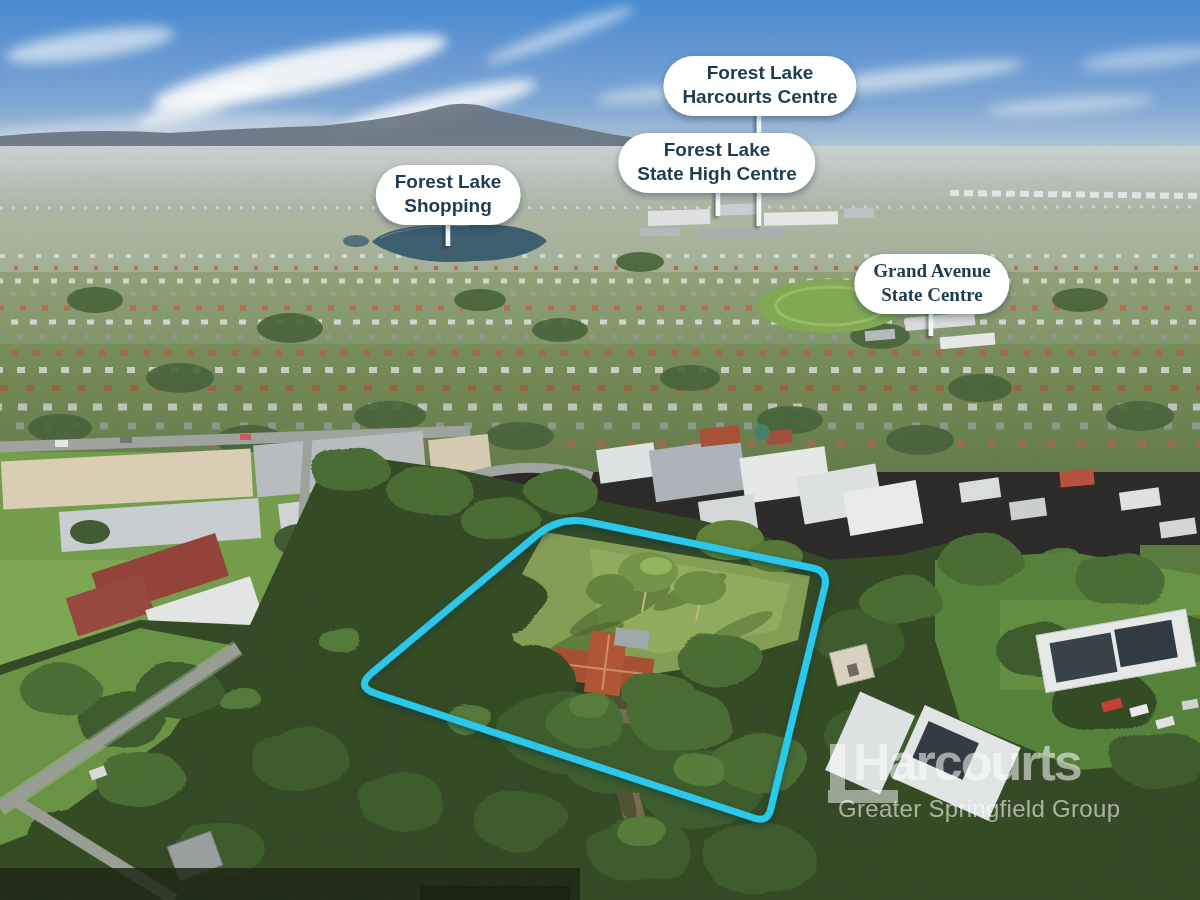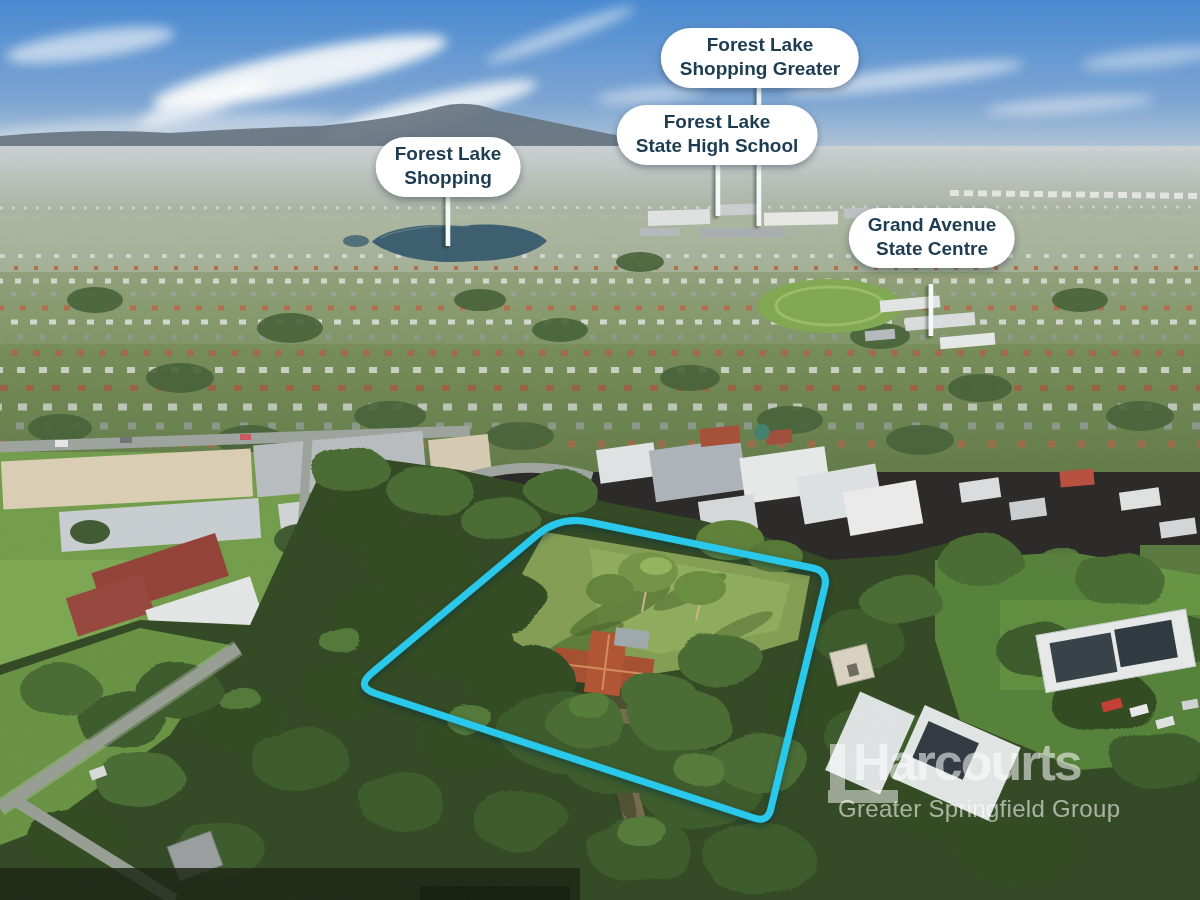--- a/index.html
+++ b/index.html
@@ -1,21 +1,21 @@
 <!DOCTYPE html>
 <html><head>
 <meta charset="utf-8">
 <style>
   html,body{margin:0;padding:0;width:1200px;height:900px;overflow:hidden;background:#222;
     font-family:"Liberation Sans", sans-serif;}
   .scene{position:relative;width:1200px;height:900px;overflow:hidden;}
   .scene svg{position:absolute;left:0;top:0;}
   .callout{position:absolute;transform:translateX(-50%);background:#fff;border-radius:999px;
     padding:5px 19px 7px;text-align:center;color:#1d3c52;font-weight:700;font-size:19px;
-    line-height:1.26;white-space:nowrap;box-shadow:0 3px 7px rgba(15,35,55,.38);}
+    line-height:1.26;white-space:nowrap;box-shadow:0 3px 7px rgba(15,35,55,.38);margin-top:28px;}
   .callout span{display:block;}
   .watermark{position:absolute;left:828px;top:736px;width:380px;pointer-events:none;}
   .wm-bar-v{position:absolute;left:2px;top:8px;width:15px;height:46px;background:rgba(255,255,255,.5);}
   .wm-bar-h{position:absolute;left:0px;top:54px;width:70px;height:13px;background:rgba(255,255,255,.5);}
   .wm-brand{margin-left:25px;font-weight:700;font-size:52px;letter-spacing:-2px;
     color:rgba(255,255,255,.55);line-height:1;}
   .wm-sub{margin-left:10px;margin-top:9px;font-weight:400;font-size:24px;letter-spacing:.3px;
     color:rgba(255,255,255,.58);line-height:1;}
 </style>
 </head>
@@ -351,31 +351,31 @@
   <g stroke="#f4f8f9" stroke-width="4.5" filter="url(#lineShadow)">
     <line x1="759" y1="83" x2="759" y2="226"></line>
     <line x1="718" y1="162" x2="718" y2="216"></line>
     <line x1="448" y1="193" x2="448" y2="246"></line>
     <line x1="931" y1="284" x2="931" y2="336"></line>
   </g>
 </svg>
 
   <div class="callout" style="left:760px;top:28px;">
     <span>Forest Lake</span>
-    <span>Shopping Greater</span>
+    <span>Harcourts Centre</span>
   </div>
   <div class="callout" style="left:717px;top:105px;">
     <span>Forest Lake</span>
-    <span>State High School</span>
+    <span>State High Centre</span>
   </div>
   <div class="callout" style="left:448px;top:137px;">
     <span>Forest Lake</span>
     <span>Shopping</span>
   </div>
-  <div class="callout" style="left:932px;top:208px;">
+  <div class="callout" style="left:932px;top:226px;font-family:Liberation Serif, serif;">
     <span>Grand Avenue</span>
     <span>State Centre</span>
   </div>
 
   <div class="watermark">
     <div class="wm-bar-v"></div>
     <div class="wm-bar-h"></div>
     <div class="wm-brand">Harcourts</div>
     <div class="wm-sub">Greater Springfield Group</div>
   </div>

